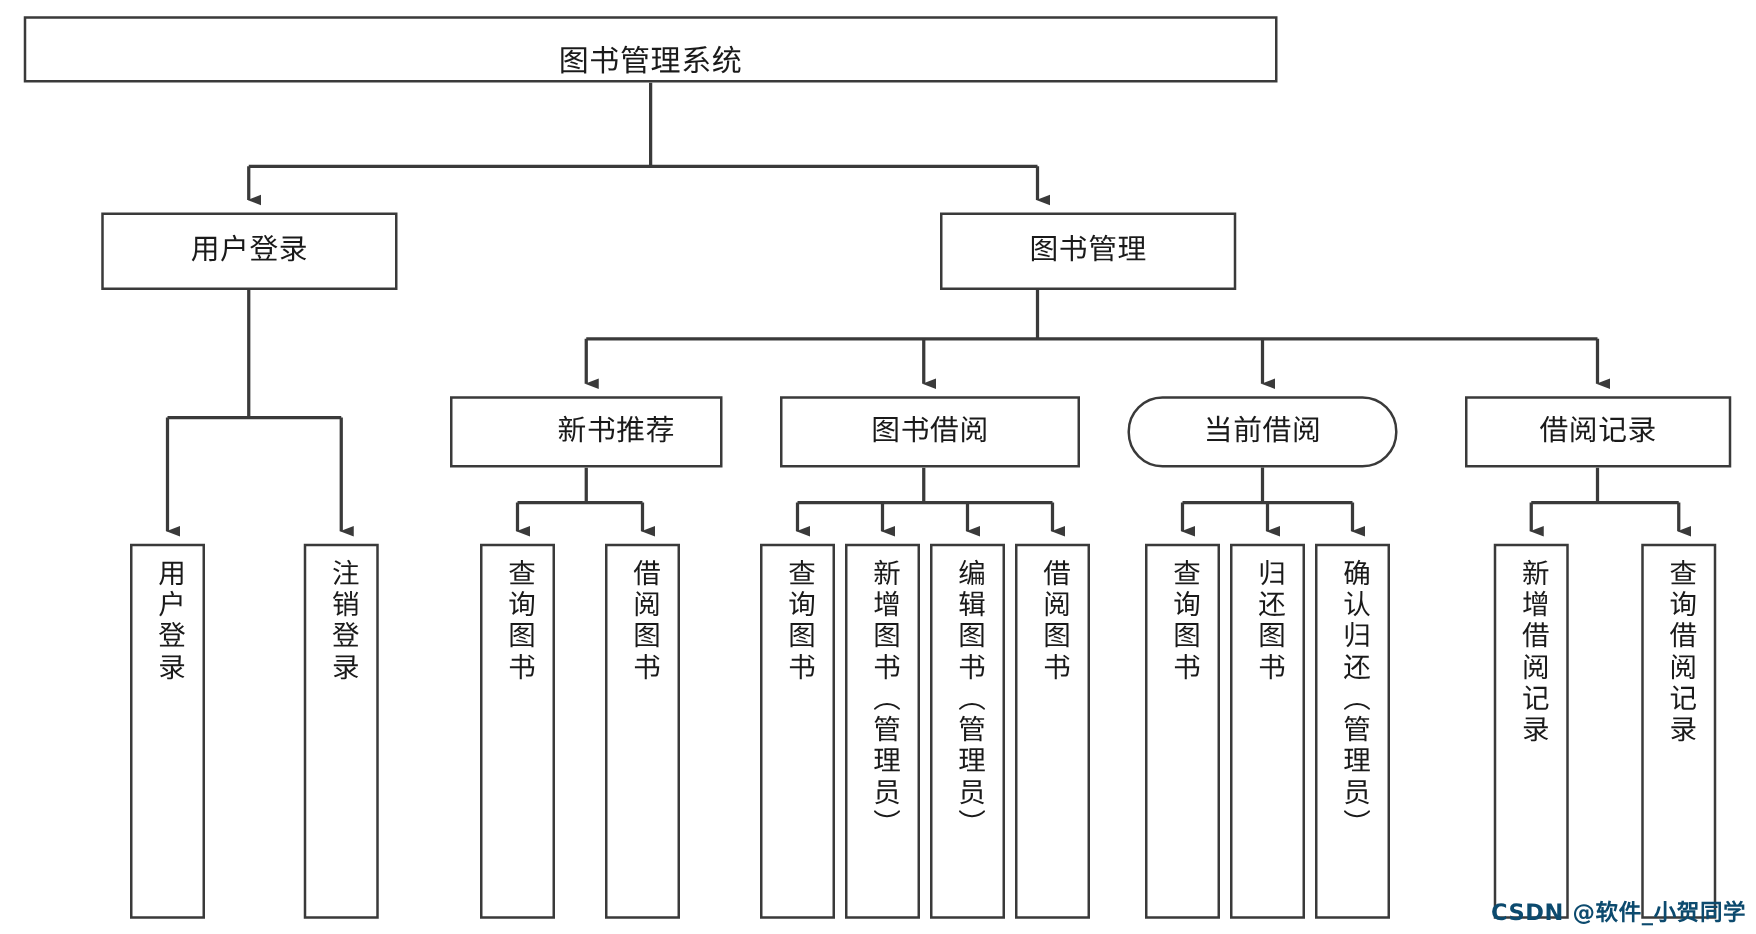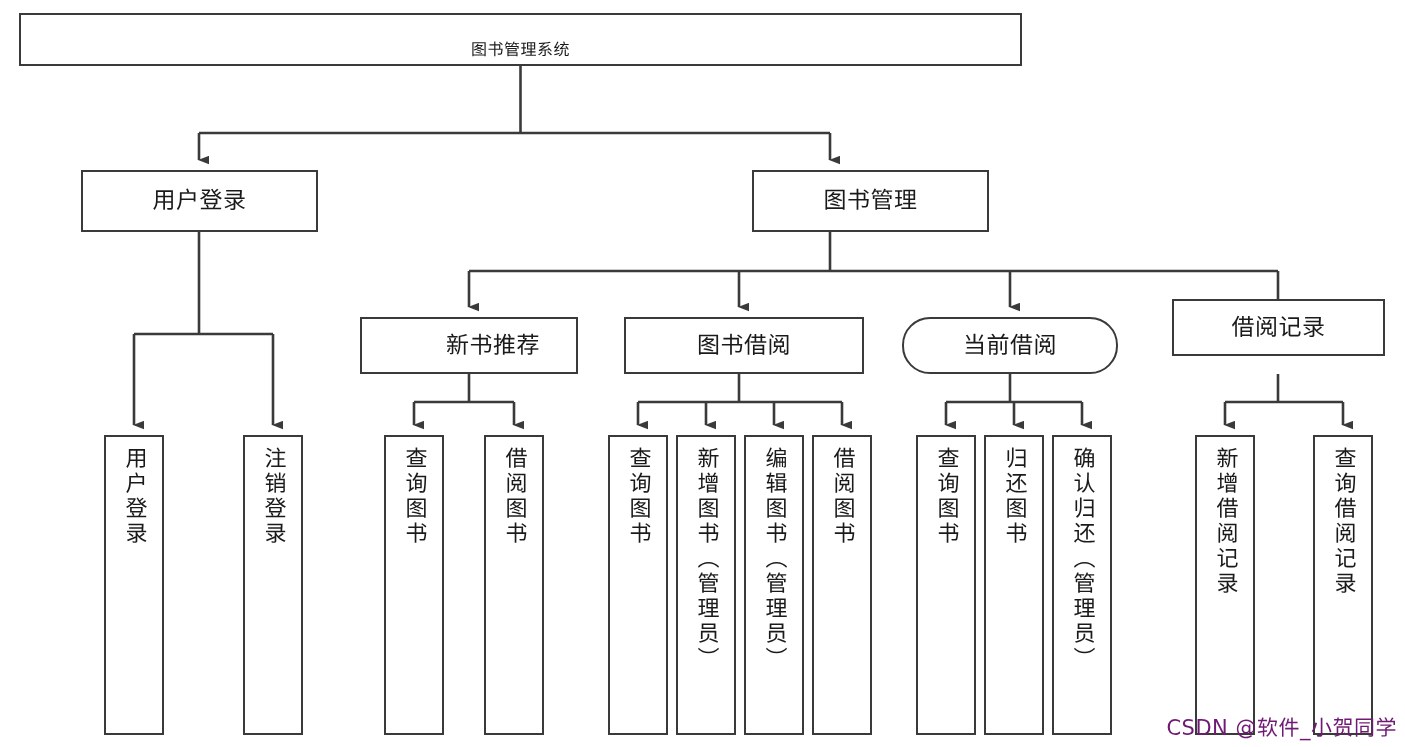--- a/index.html
+++ b/index.html
@@ -41,21 +41,21 @@
     text-align: center;
     line-height: 1.12;
     letter-spacing: 0.5px;
     white-space: nowrap;
   }
   
   .node.horizontal .node-label {
     font-size: 23px;
   }
   .node.root .node-label {
-    font-size: 16px;
+    font-size: 24px;
     margin-top: 20px;
   }
   
   .node.vertical {
     align-items: flex-start;
     justify-content: center;
     padding-top: 10px;
   }
   .node.vertical .node-label {
     writing-mode: vertical-rl;
@@ -63,25 +63,26 @@
     font-size: 22px;
     line-height: 1.05;
     letter-spacing: 3px;
     white-space: nowrap;
     max-height: 280px;
   }
   .watermark {
     position: absolute;
     right: 8px;
     bottom: 6px;
-    font-size: 21px;
-    color: #701a75;
+    font-size: 18px;
+    color: #0c4a6e;
     letter-spacing: 0.5px;
     z-index: 3;
     white-space: nowrap;
+    font-weight: bold;
   }
 </style>
 </head>
 <body>
 
 <div id="diagram-root">
 
   <svg id="edge-layer" viewBox="0 0 1405 747" xmlns="http://www.w3.org/2000/svg">
     <defs>
       <marker id="arrowhead" markerWidth="9" markerHeight="11" refX="4.5" refY="10" orient="auto" markerUnits="userSpaceOnUse">
@@ -151,21 +152,21 @@
   </div>
 
   <div class="node horizontal" style="left:624px; top:317px; width:240px; height:57px;">
     <span class="node-label">图书借阅</span>
   </div>
 
   <div class="node horizontal" style="left:902px; top:317px; width:216px; height:57px;border-radius:28px;">
     <span class="node-label">当前借阅</span>
   </div>
 
-  <div class="node horizontal" style="left:1172px; top:299px; width:213px; height:57px;">
+  <div class="node horizontal" style="left:1172px; top:317px; width:213px; height:57px;">
     <span class="node-label">借阅记录</span>
   </div>
 
   <div class="node vertical" style="left:104px; top:435px; width:60px; height:300px;">
     <span class="node-label">用户登录</span>
   </div>
 
   <div class="node vertical" style="left:243px; top:435px; width:60px; height:300px;">
     <span class="node-label">注销登录</span>
   </div>

